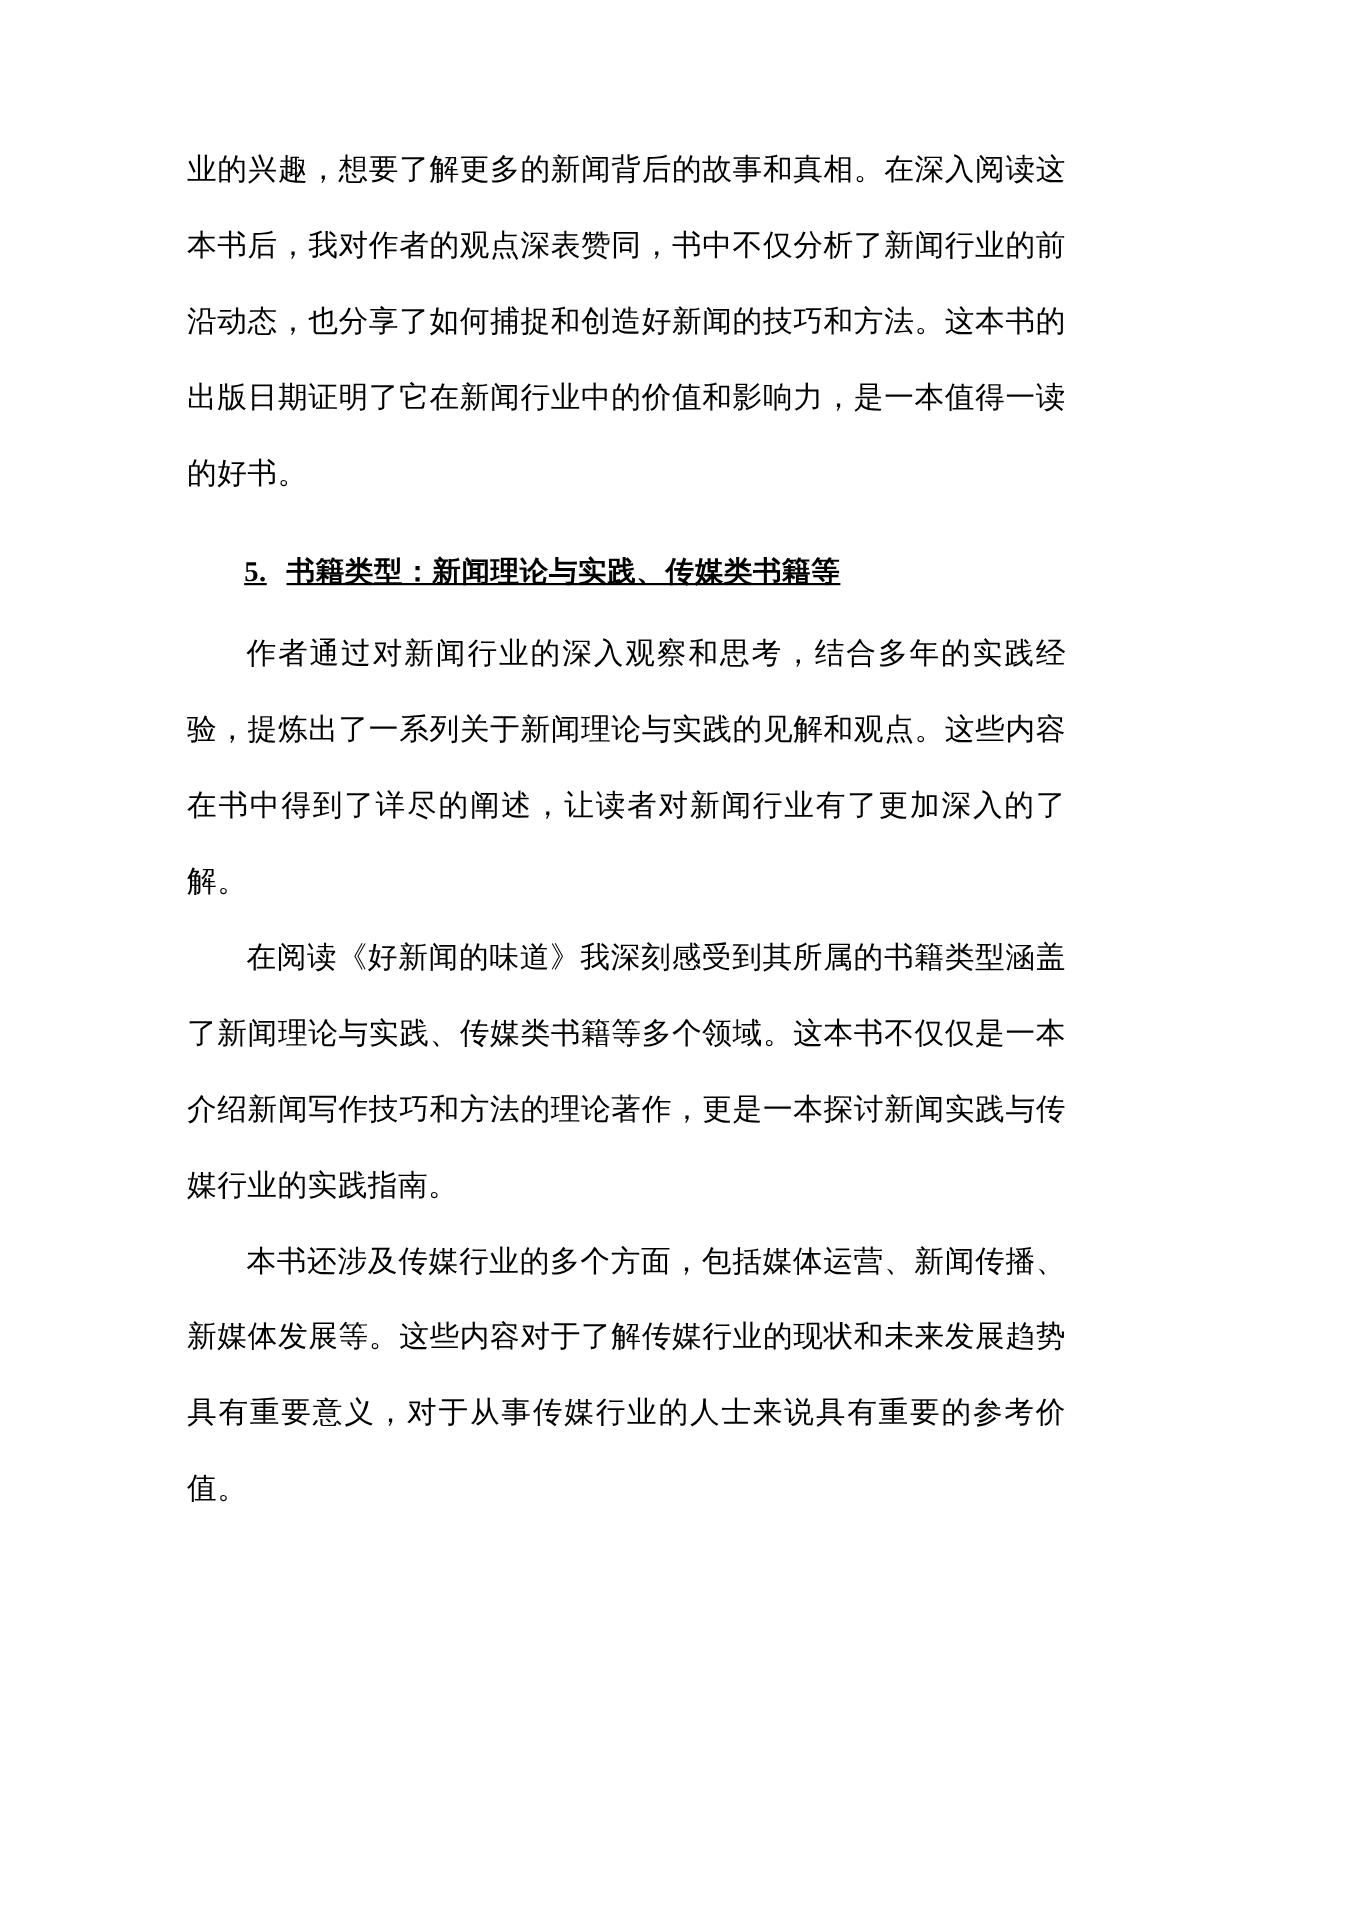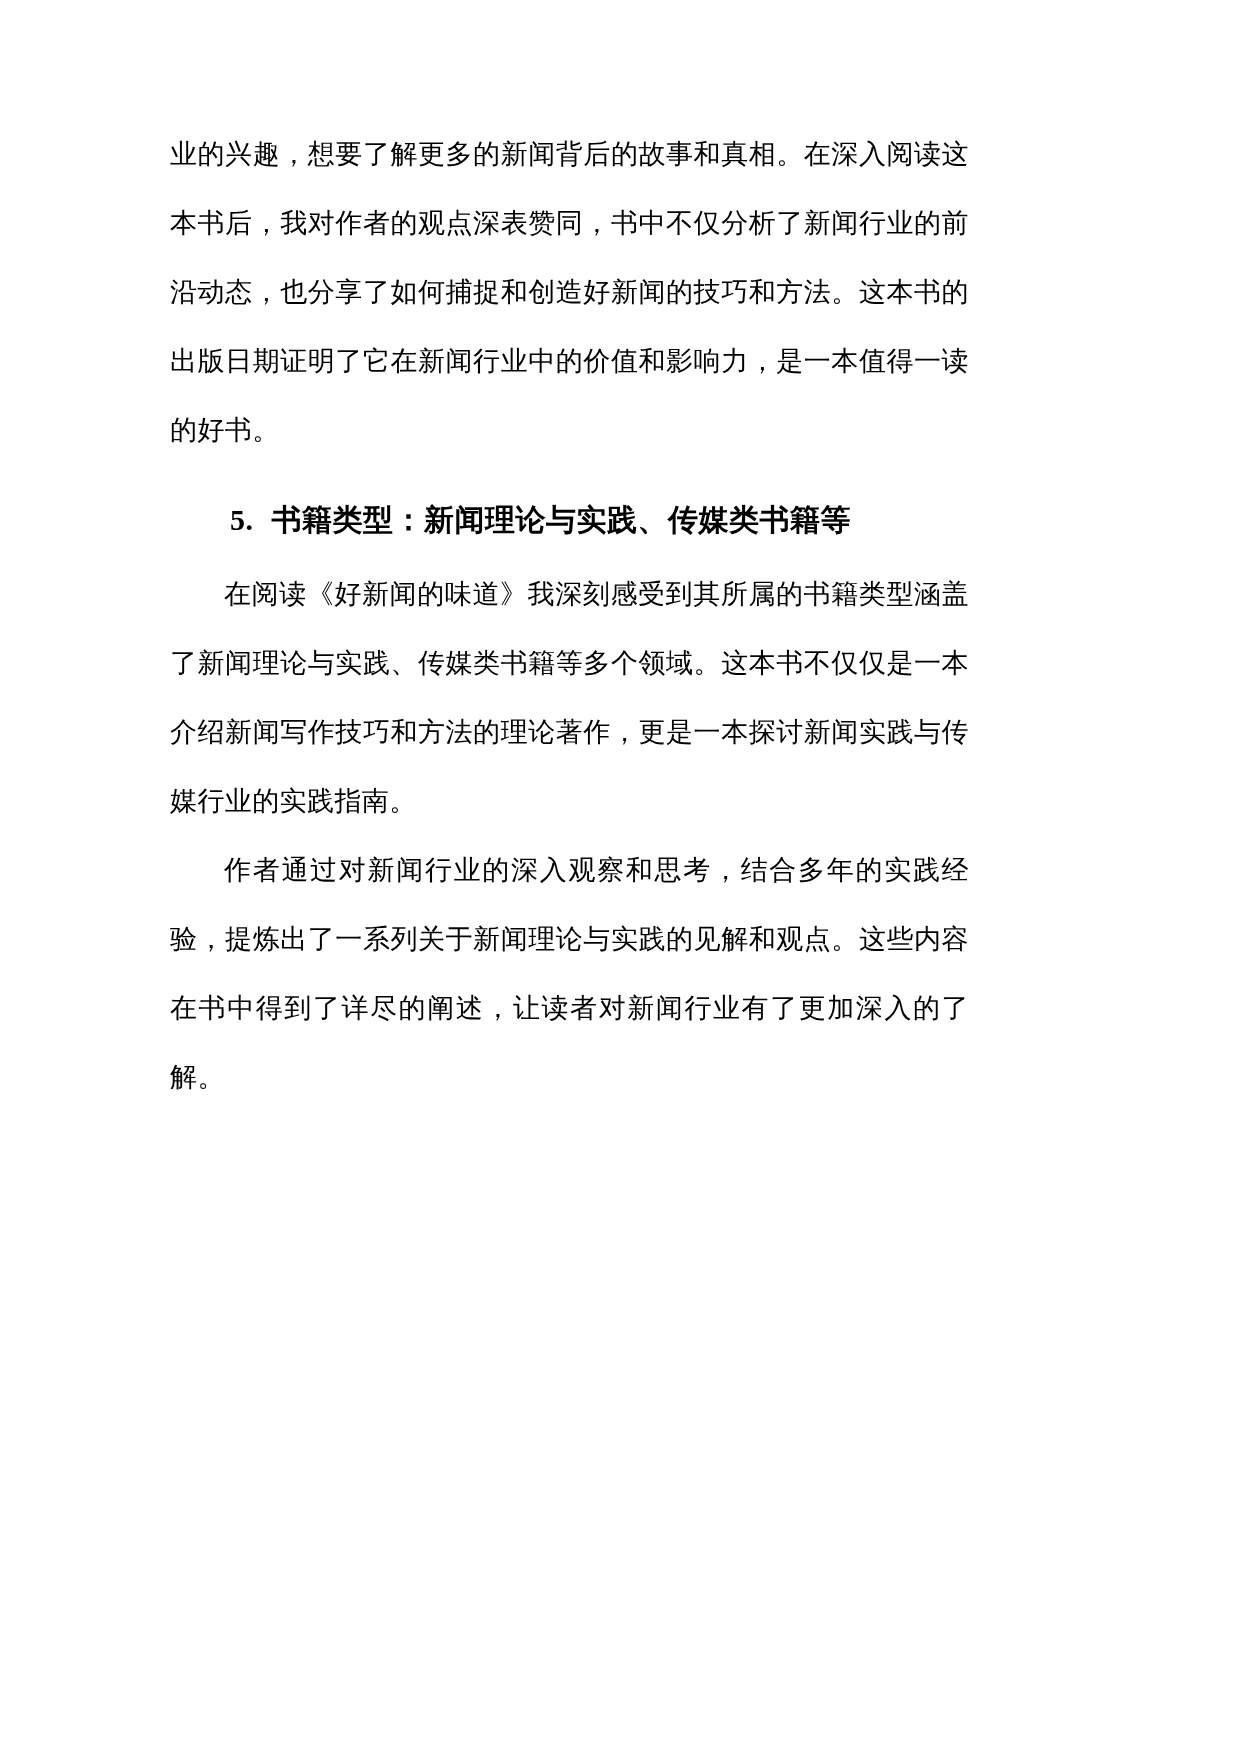--- a/index.html
+++ b/index.html
@@ -31,25 +31,26 @@
   }
   p.para {
     margin: 0;
     text-indent: 2em;
   }
   p.para.no-indent {
     text-indent: 0;
   }
   h2.heading {
     margin: 20px 0 6px 0;
-    font-size: 30px;
+    font-size: 26px;
     line-height: 69px;
     font-weight: bold;
     text-indent: 2em;
     letter-spacing: 0.5px;
+    text-decoration: underline;
   }
   .heading-num {
     display: inline;
     font-weight: bold;
   }
   .heading-gap {
     display: inline-block;
     width: 18px;
   }
 </style>
@@ -58,20 +59,21 @@
 
 <div class="page">
   <div class="doc-body">
 
     <p class="para no-indent">业的兴趣，想要了解更多的新闻背后的故事和真相。在深入阅读这本书后，我对作者的观点深表赞同，书中不仅分析了新闻行业的前沿动态，也分享了如何捕捉和创造好新闻的技巧和方法。这本书的出版日期证明了它在新闻行业中的价值和影响力，是一本值得一读的好书。</p>
 
     <h2 class="heading">
       <span class="heading-num">5.</span><span class="heading-gap"></span><span>书籍类型：新闻理论与实践、传媒类书籍等</span>
     </h2>
 
+    <p class="para">作者通过对新闻行业的深入观察和思考，结合多年的实践经验，提炼出了一系列关于新闻理论与实践的见解和观点。这些内容在书中得到了详尽的阐述，让读者对新闻行业有了更加深入的了解。</p>
+
     <p class="para">在阅读《好新闻的味道》我深刻感受到其所属的书籍类型涵盖了新闻理论与实践、传媒类书籍等多个领域。这本书不仅仅是一本介绍新闻写作技巧和方法的理论著作，更是一本探讨新闻实践与传媒行业的实践指南。</p>
 
-    <p class="para">作者通过对新闻行业的深入观察和思考，结合多年的实践经验，提炼出了一系列关于新闻理论与实践的见解和观点。这些内容在书中得到了详尽的阐述，让读者对新闻行业有了更加深入的了解。</p>
-
+    <p class="para">本书还涉及传媒行业的多个方面，包括媒体运营、新闻传播、新媒体发展等。这些内容对于了解传媒行业的现状和未来发展趋势具有重要意义，对于从事传媒行业的人士来说具有重要的参考价值。</p>
 
 
   </div>
 </div>
 
 </body></html>

